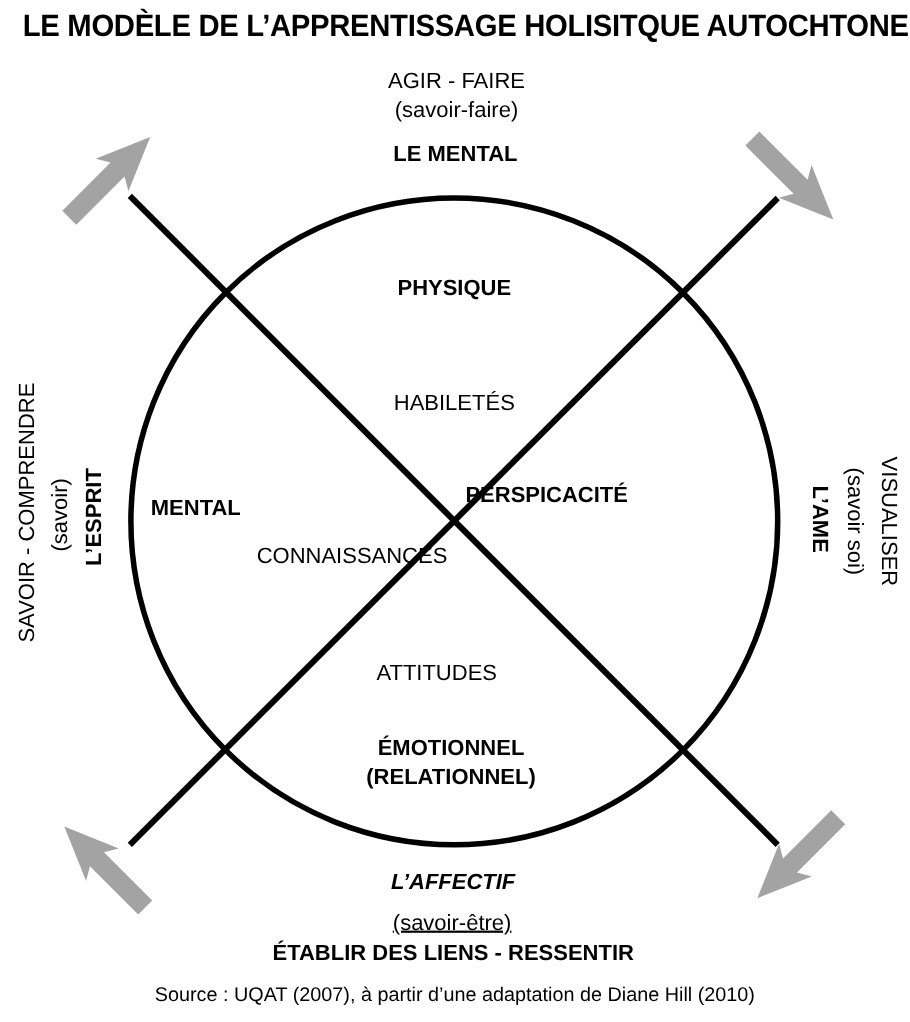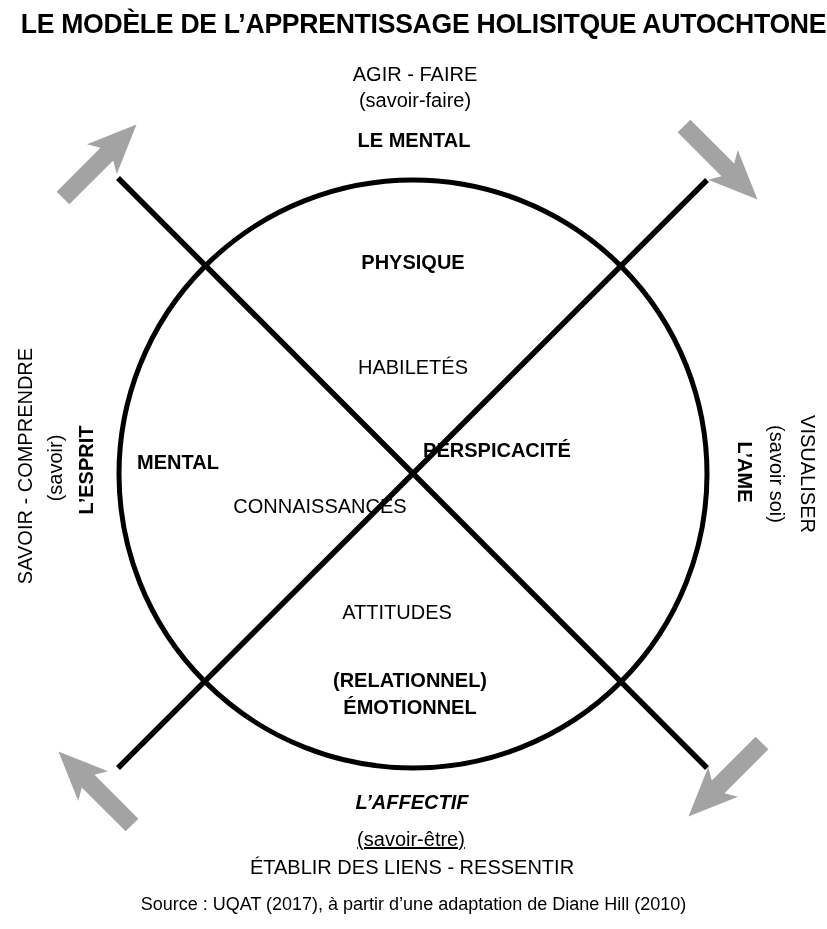--- a/index.html
+++ b/index.html
@@ -76,31 +76,31 @@
   <div class="lbl bold" style="left:413px; top:250px;">PHYSIQUE</div>
   <div class="lbl" style="left:413px; top:355px;">HABILETÉS</div>
 
   <div class="lbl bold" style="left:178px; top:450px;text-align:center;">MENTAL</div>
   <div class="lbl" style="left:320px; top:458px;margin-top:36px;">CONNAISSANCES</div>
 
   <div class="lbl" style="left:497px; top:438px;font-weight:bold;">PERSPICACITÉ</div>
 
   <div class="lbl" style="left:397px; top:552px;margin-top:48px;">ATTITUDES</div>
   <div class="lbl bold two-line" style="left:410px; top:667px; line-height:27px;">
+    <div>ÉMOTIONNEL</div>
     <div>(RELATIONNEL)</div>
-    <div>ÉMOTIONNEL</div>
   </div>
 
   <div class="lbl rot-left" style="left:25px; top:466px;">SAVOIR - COMPRENDRE</div>
   <div class="lbl rot-left" style="left:55px; top:468px;">(savoir)</div>
   <div class="lbl rot-left bold" style="left:86px; top:470px;">L’ESPRIT</div>
 
   <div class="lbl rot-right" style="left:808px; top:474px;">VISUALISER</div>
   <div class="lbl rot-right" style="left:777px; top:474px;">(savoir soi)</div>
   <div class="lbl rot-right bold" style="left:745px; top:472px;">L’AME</div>
 
   <div class="lbl bold" style="left:412px; top:790px;font-style:italic;">L’AFFECTIF</div>
   <div class="lbl" style="left:411px; top:827px;text-decoration:underline;">(savoir-être)</div>
-  <div class="lbl" style="left:412px; top:855px;">ÉTABLIR DES LIENS - RESSENTIR</div>
+  <div class="lbl" style="left:412px; top:855px;font-weight:bold;">ÉTABLIR DES LIENS - RESSENTIR</div>
 
-  <div class="source">Source : UQAT (2017), à partir d’une adaptation de Diane Hill (2010)</div>
+  <div class="source">Source : UQAT (2007), à partir d’une adaptation de Diane Hill (2010)</div>
 
 </div>
 
 </body></html>

